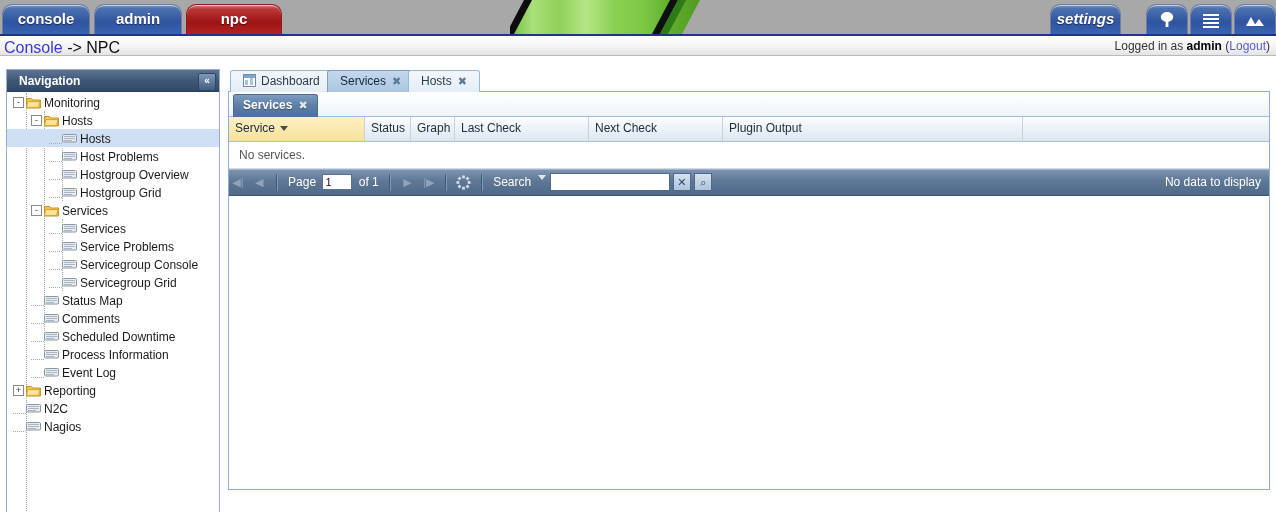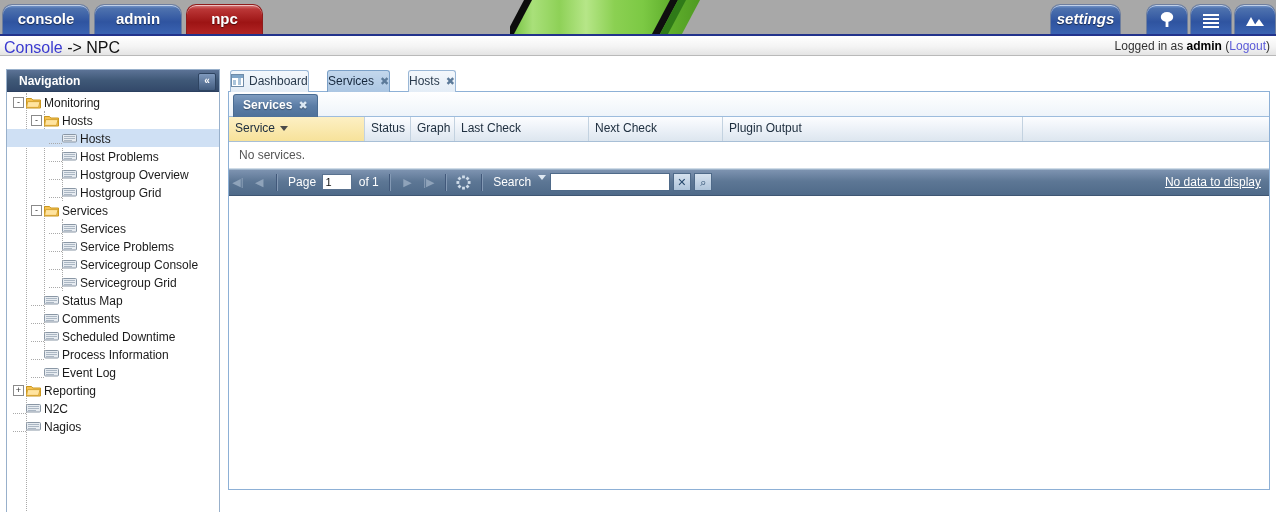--- a/index.html
+++ b/index.html
@@ -42,21 +42,21 @@
   }
   .hdr-tab.red {
     background: linear-gradient(to bottom, #d98383 0%, #bb3737 14%, #9d1414 60%, #b22424 100%);
     border-color: #8e1c1c;
   }
   .hdr-tab.icon-tab { font-size: 13px; }
   .hdr-tab .ic { display:inline-block; vertical-align: middle; }
 
   #tab-console  { left: 2px;    width: 88px; }
   #tab-graphs   { left: 94px;   width: 88px; }
-  #tab-npc      { left: 186px;  width: 77px; }
+  #tab-npc      { left: 186px;  width: 96px; }
   #tab-settings { left: 1050px; width: 71px; font-style: italic; }
   #tab-icon-1   { left: 1146px; width: 42px; }
   #tab-icon-2   { left: 1190px; width: 42px; }
   #tab-icon-3   { left: 1234px; width: 42px; }
 
   
   #crumb-bar {
     position: absolute; left: 0; top: 34px;
     width: 1276px; height: 22px;
     background: linear-gradient(to bottom, #ffffff 0%, #f4f4f4 55%, #e4e4e4 100%);
@@ -174,21 +174,21 @@
     width: 100%; height: 23px;
     border-bottom: 1px solid #8db0d6;
     box-sizing: border-box;
   }
   .otab {
     position: absolute; top: 1px;
     height: 35px;
     box-sizing: border-box;
     font-size: 12px;
     line-height: 20px;
-    padding: 0 0;
+    padding: 0 12px;
     border: 1px solid #9ab7d6;
     border-bottom: none;
     border-radius: 3px 3px 0 0;
     background: linear-gradient(to bottom, #f3f7fc 0%, #dae6f3 100%);
     color: #2a3b4d;
     cursor: pointer;
     white-space: nowrap;
   }
   .otab.active {
     background: linear-gradient(to bottom, #c3d7ec 0%, #9dbcdd 100%);
@@ -393,21 +393,20 @@
     line-height: 16px;
     font-size: 11px;
     color: #27496c;
     cursor: pointer;
   }
   #nodata {
     position: absolute; right: 8px; top: 0;
     height: 25px; line-height: 24px;
     color: #ffffff;
     font-size: 12px;
-    text-decoration: underline;
   }
 </style>
 </head>
 <body>
 
 <div id="top-header">
 
   <svg id="green-logo" viewBox="0 0 190 34" preserveAspectRatio="none">
     <defs>
       <linearGradient id="gl" x1="0" y1="0" x2="1" y2="0">

